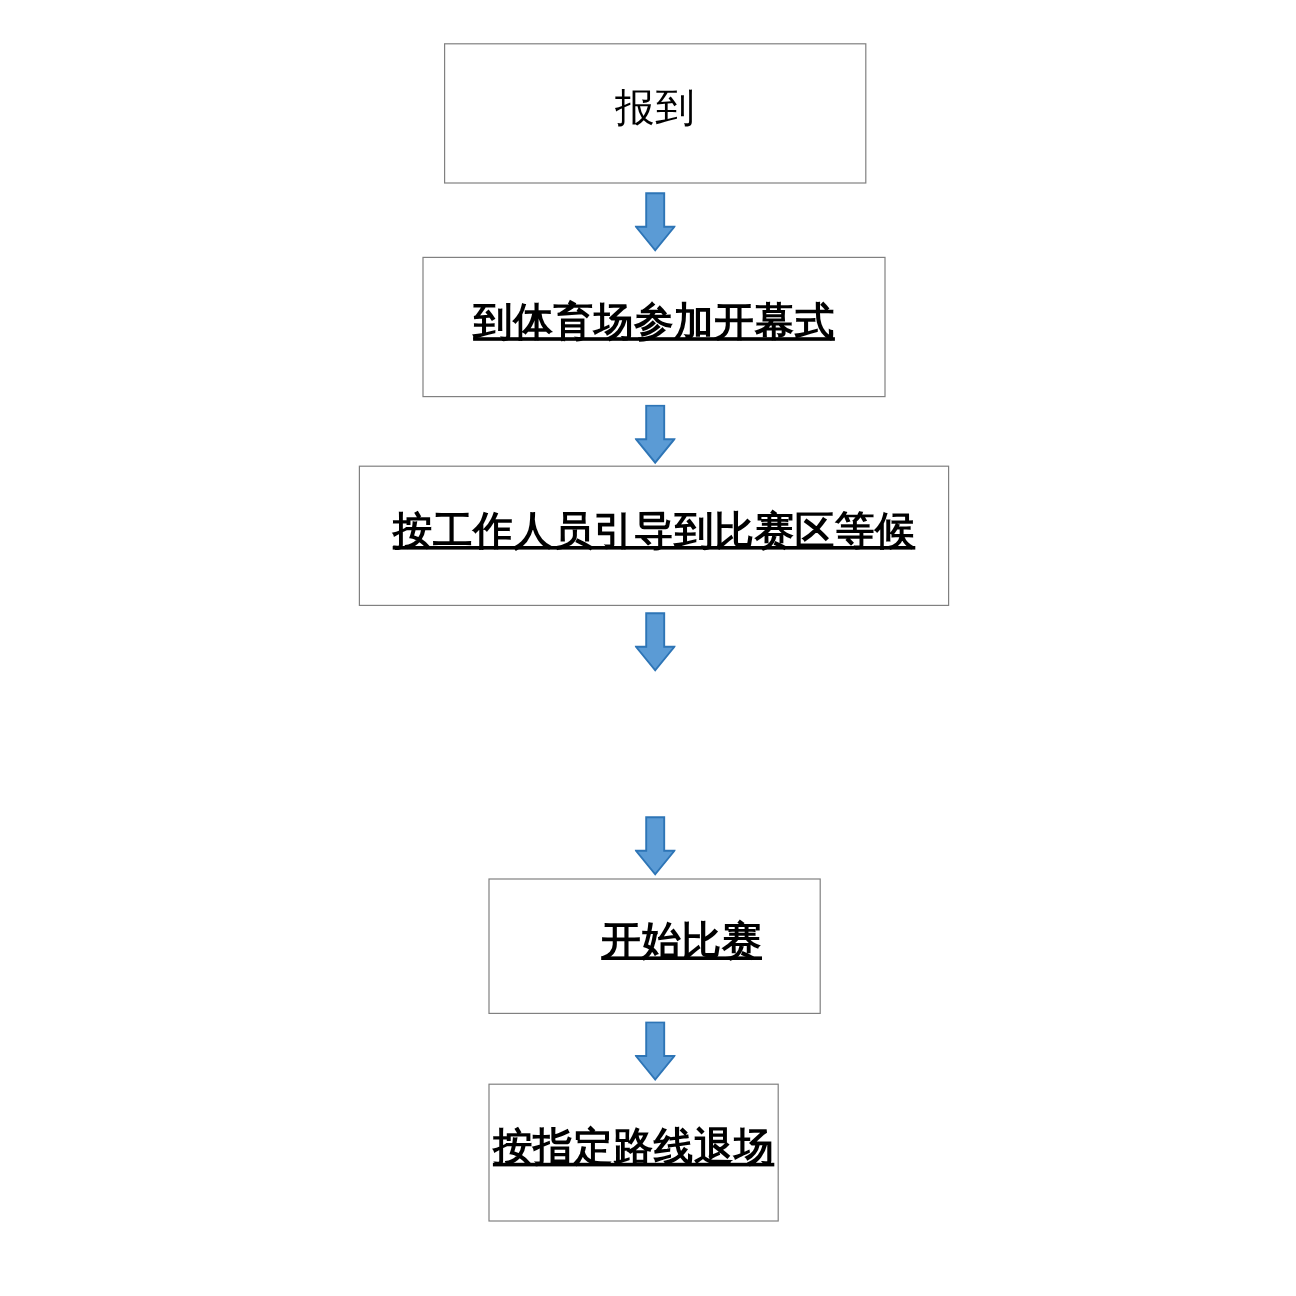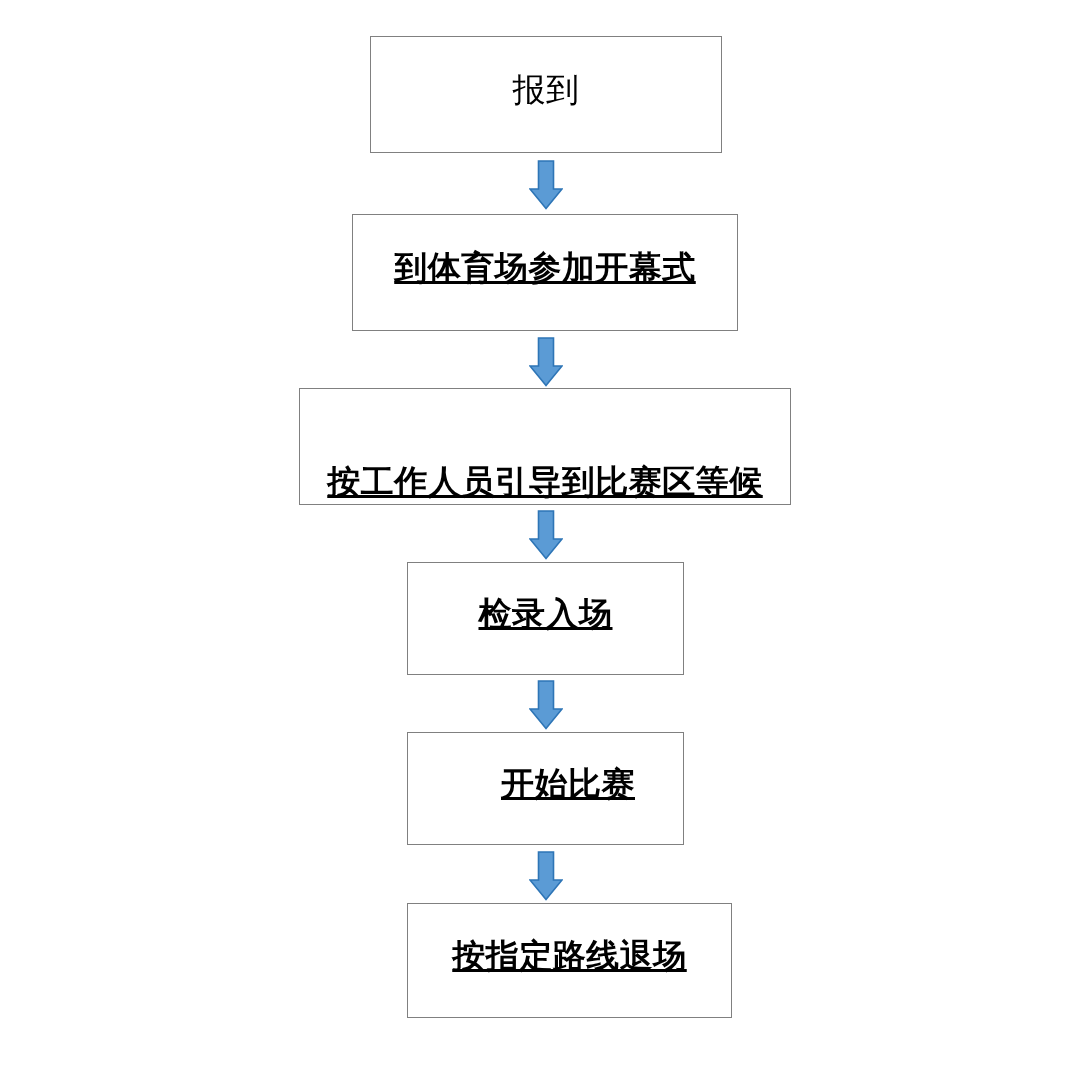--- a/index.html
+++ b/index.html
@@ -67,25 +67,22 @@
     </svg>
     <svg class="connector" width="34" height="50" viewBox="0 0 34 50" preserveAspectRatio="none" style="left: 529px; top: 851px;">
       <path d="M 9.5 1 L 24.5 1 L 24.5 29 L 33 29 L 17 48.6 L 1 29 L 9.5 29 Z" fill="#5b9bd5" stroke="#2e75b6" stroke-width="1.6" stroke-linejoin="miter"></path>
     </svg>
     <div class="node regular" style="left: 370px; top: 36px; width: 352px; height: 117px; background: rgb(255, 255, 255); border-color: rgb(128, 128, 128); border-width: 1.3px;">
       <span class="node-label" style="color: rgb(0, 0, 0);">报到</span>
     </div>
     <div class="node bold" style="left: 352px; top: 214px; width: 386px; height: 117px; background: rgb(255, 255, 255); border-color: rgb(128, 128, 128); border-width: 1.3px;">
       <span class="node-label" style="color: rgb(0, 0, 0);">到体育场参加开幕式</span>
     </div>
-    <div class="node bold" style="left: 299px; top: 388px; width: 492px; height: 117px; background: rgb(255, 255, 255); border-color: rgb(128, 128, 128); border-width: 1.3px; align-items: flex-end;">
+    <div class="node bold" style="left: 299px; top: 388px; width: 492px; height: 117px; background: rgb(255, 255, 255); border-color: rgb(128, 128, 128); border-width: 1.3px;">
       <span class="node-label" style="color: rgb(0, 0, 0);">按工作人员引导到比赛区等候</span>
-    </div>
-    <div class="node bold" style="left: 407px; top: 562px; width: 277px; height: 113px; background: rgb(255, 255, 255); border-color: rgb(128, 128, 128); border-width: 1.3px;">
-      <span class="node-label" style="color: rgb(0, 0, 0);">检录入场</span>
     </div>
     <div class="node bold" style="left: 407px; top: 732px; width: 277px; height: 113px; background: rgb(255, 255, 255); border-color: rgb(128, 128, 128); border-width: 1.3px;">
       <span class="node-label" style="color: rgb(0, 0, 0); margin-left: 45px;">开始比赛</span>
     </div>
-    <div class="node bold" style="left: 407px; top: 903px; width: 325px; height: 115px; background: rgb(255, 255, 255); border-color: rgb(128, 128, 128); border-width: 1.3px;">
+    <div class="node bold" style="left: 407px; top: 903px; width: 242px; height: 115px; background: rgb(255, 255, 255); border-color: rgb(128, 128, 128); border-width: 1.3px;">
       <span class="node-label" style="color: rgb(0, 0, 0);">按指定路线退场</span>
     </div>
   </div>
 
 </body></html>

